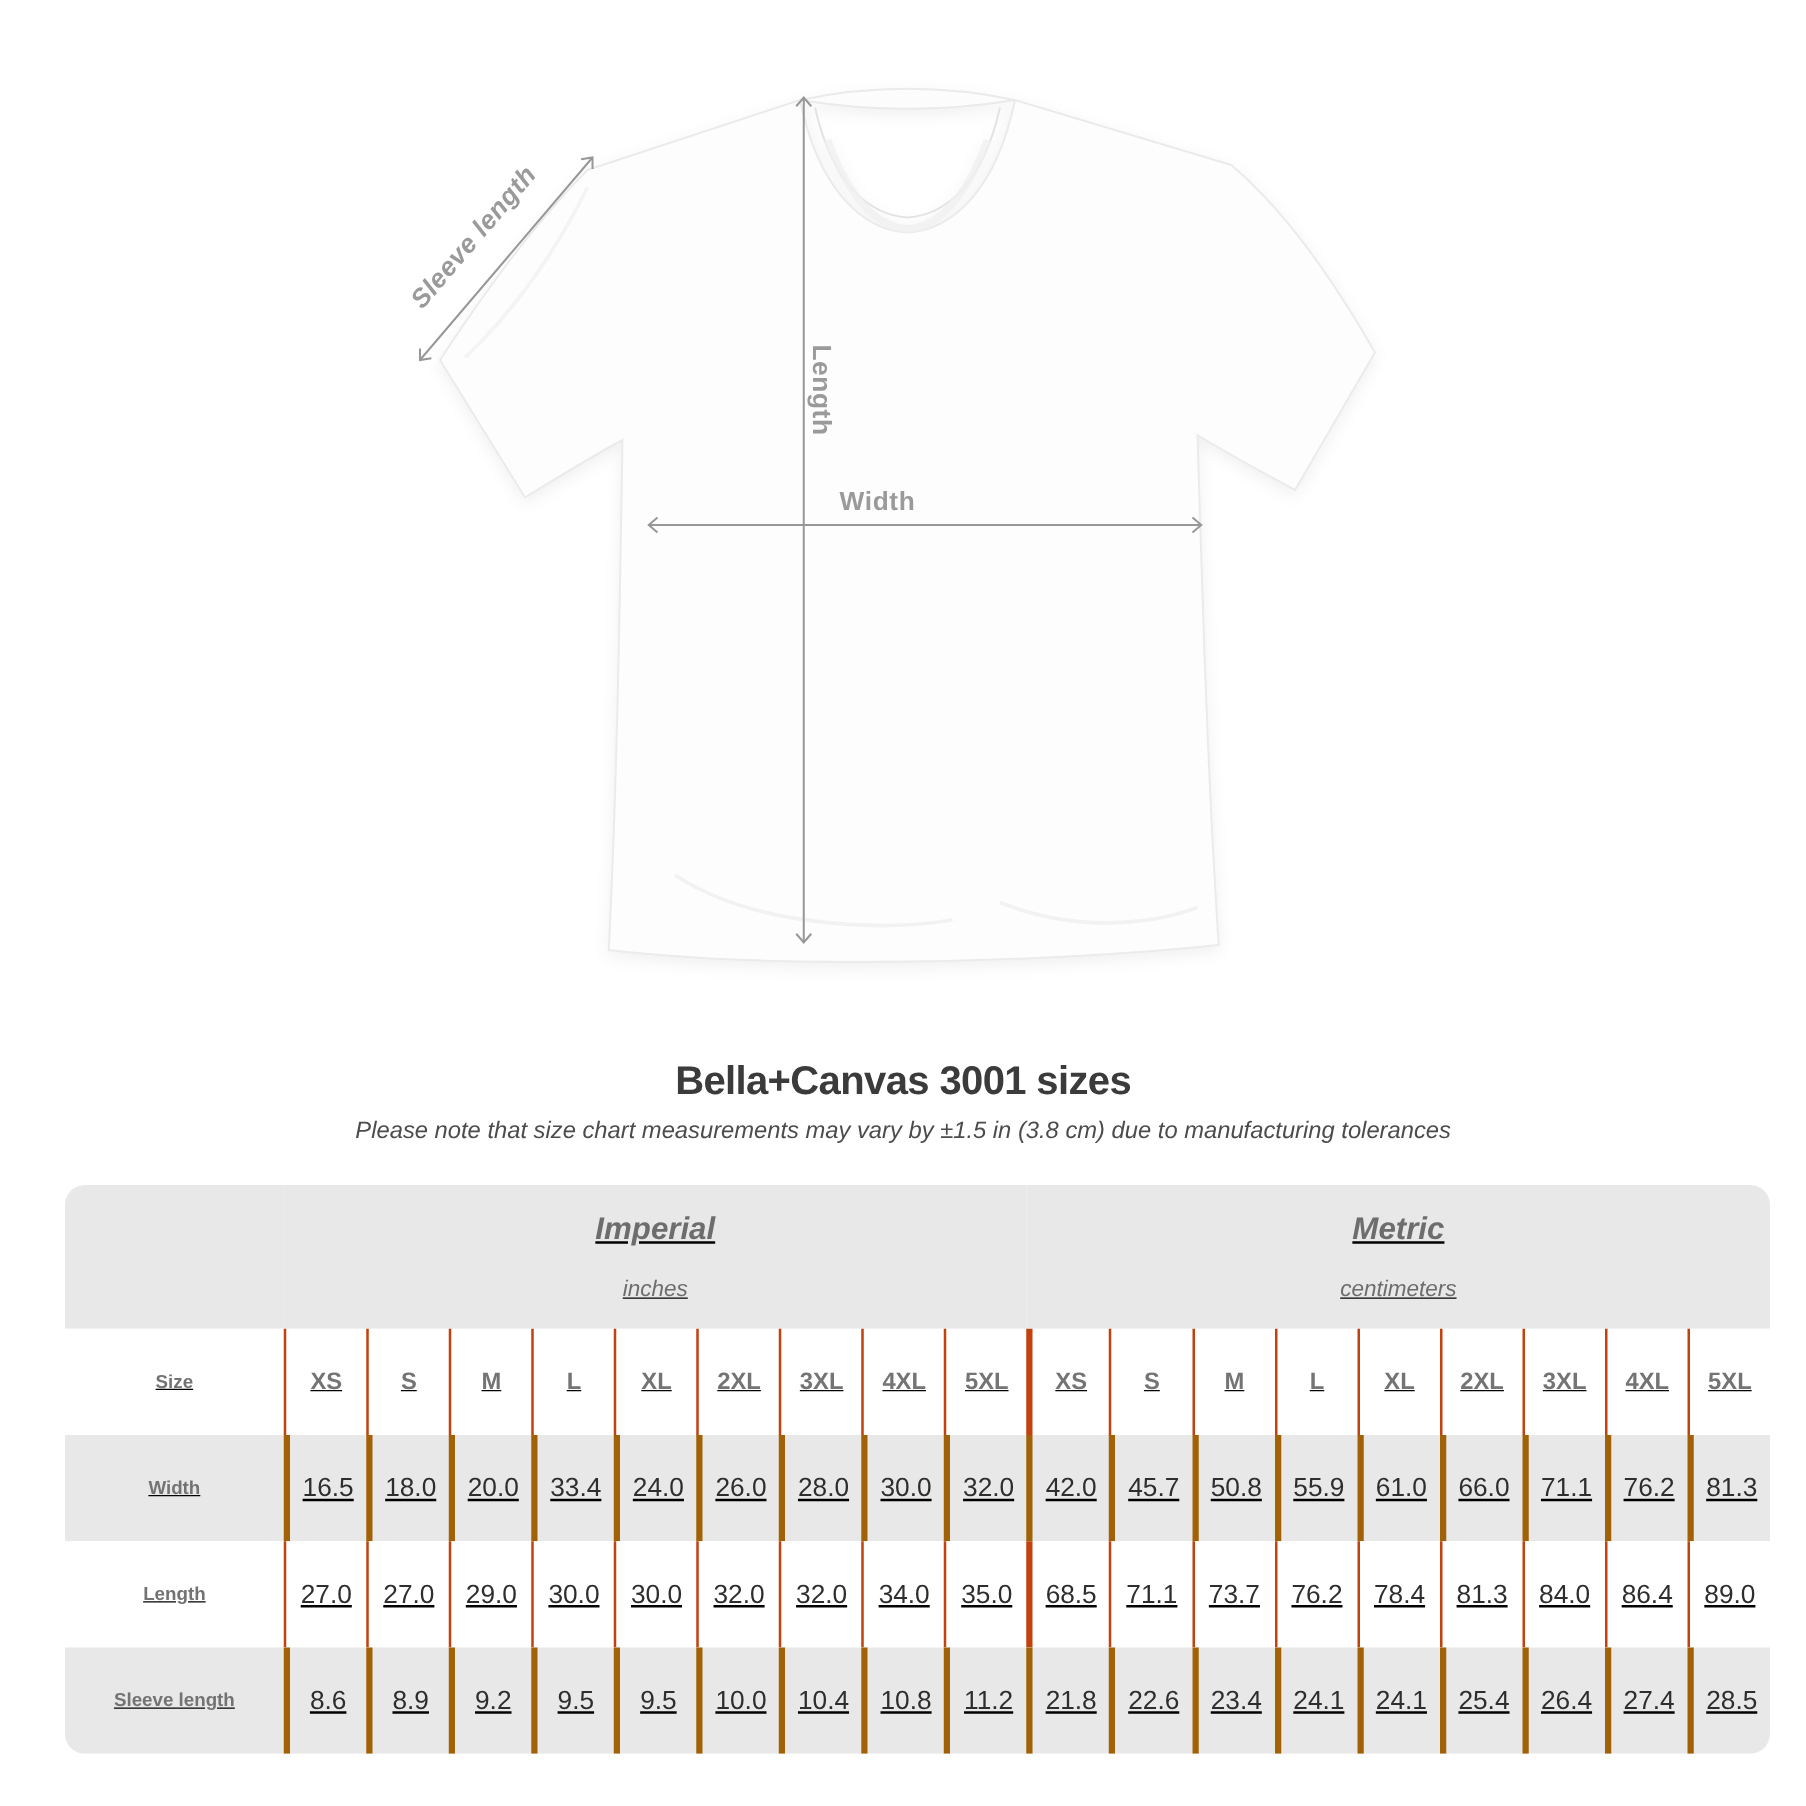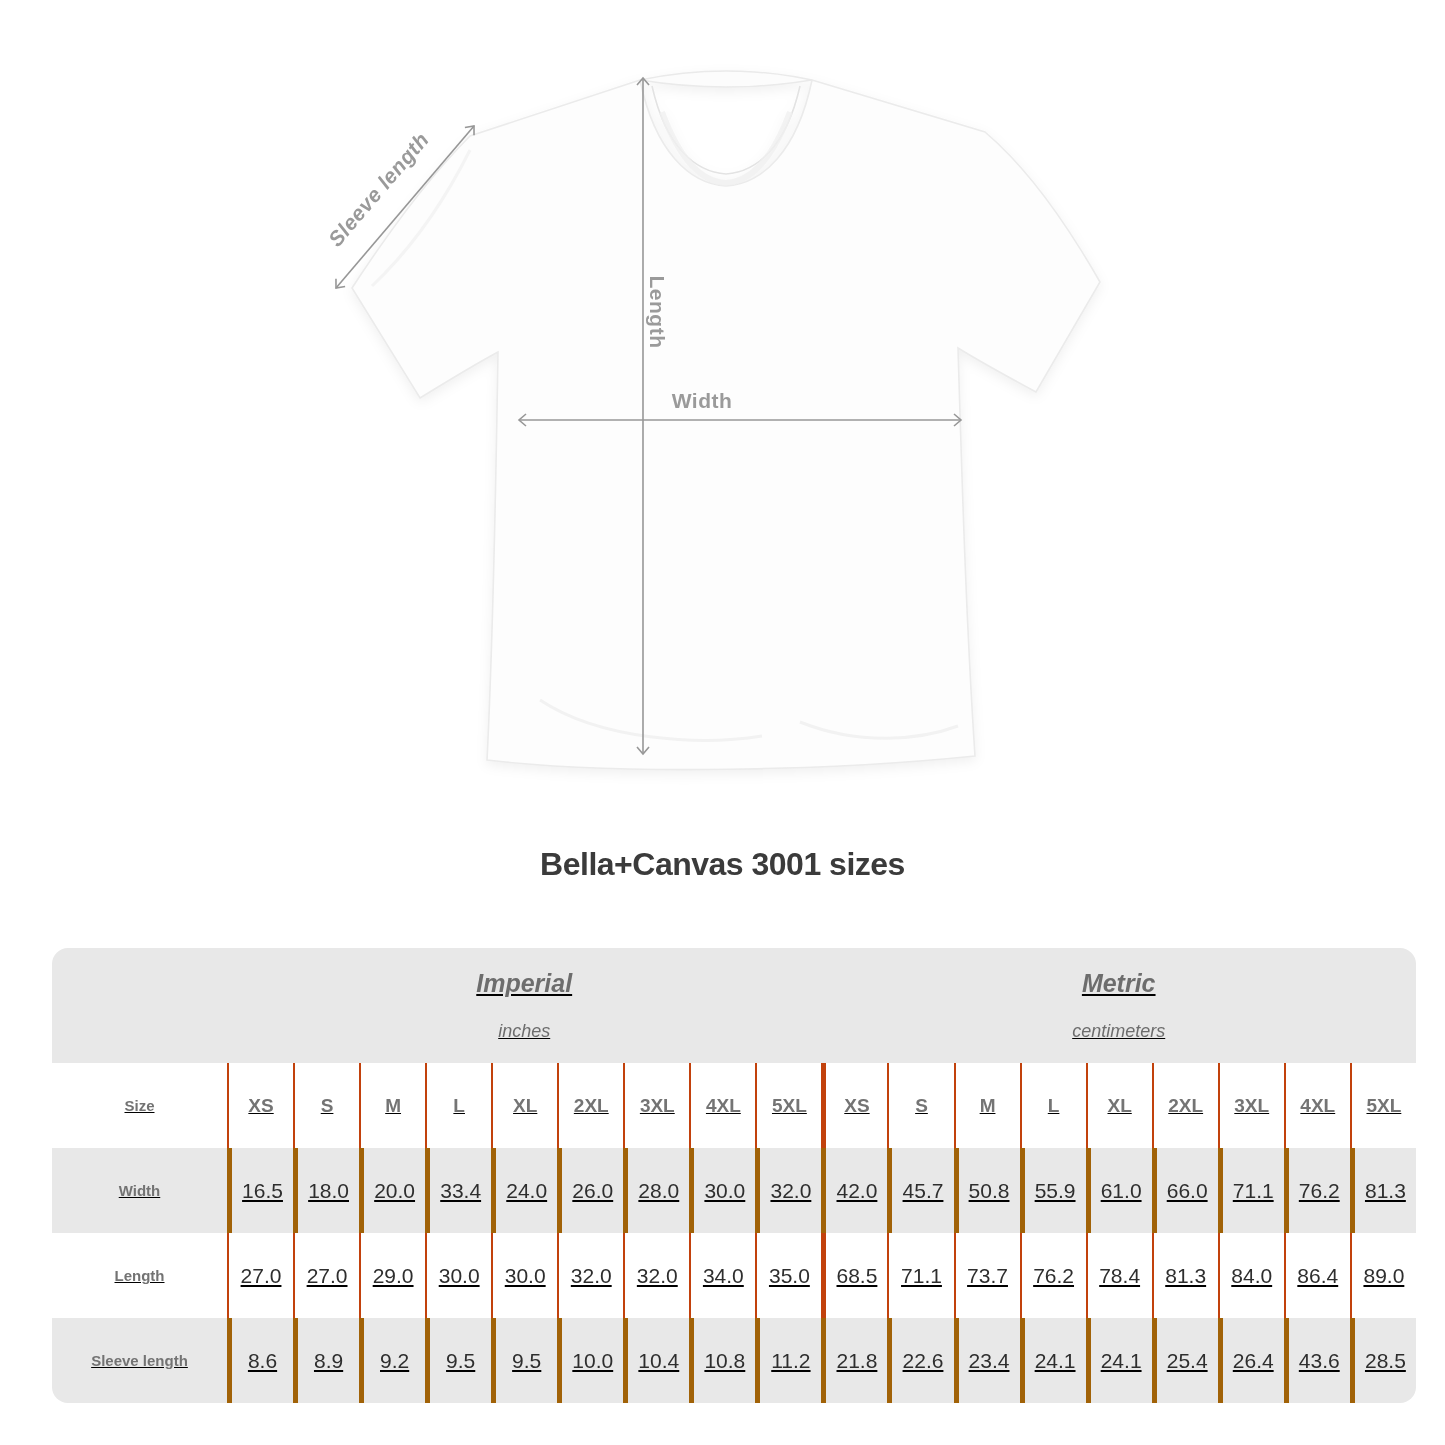--- a/index.html
+++ b/index.html
@@ -84,20 +84,21 @@
     <line x1="643" y1="78" x2="643" y2="754" stroke="#979797" stroke-width="1.6" marker-start="url(#ahs)" marker-end="url(#ah)"></line>
     <line x1="519" y1="420" x2="961" y2="420" stroke="#979797" stroke-width="1.6" marker-start="url(#ahs)" marker-end="url(#ah)"></line>
     <line x1="474" y1="126" x2="336" y2="288" stroke="#979797" stroke-width="1.6" marker-start="url(#ahs)" marker-end="url(#ah)"></line>
 
     <text class="dim-label it" x="384" y="194" text-anchor="middle" transform="rotate(-49.5 384 194)">Sleeve length</text>
     <text class="dim-label" x="650" y="312" text-anchor="middle" transform="rotate(90 650 312)">Length</text>
     <text class="dim-label" x="702" y="408" text-anchor="middle">Width</text>
   </svg>
 
   <div class="page-title">Bella+Canvas 3001 sizes</div>
+  <div class="page-subtitle">Please note that size chart measurements may vary by ±1.5 in (3.8 cm) due to manufacturing tolerances</div>
 
   <div class="table-wrap">
     <table class="size-table">
       <colgroup>
         <col style="width:175px">
         <col span="18">
       </colgroup>
 
       <tbody>
           <tr class="band group-row">
@@ -189,20 +190,20 @@
         <td class="val sep">10.4</td>
         <td class="val sep">10.8</td>
         <td class="val sep">11.2</td>
         <td class="val sep gsep">21.8</td>
         <td class="val sep">22.6</td>
         <td class="val sep">23.4</td>
         <td class="val sep">24.1</td>
         <td class="val sep">24.1</td>
         <td class="val sep">25.4</td>
         <td class="val sep">26.4</td>
-        <td class="val sep">43.6</td>
+        <td class="val sep">27.4</td>
         <td class="val sep">28.5</td>
       </tr>
     </tbody>
       </table>
   </div>
 
 </div>
 
 </body></html>

